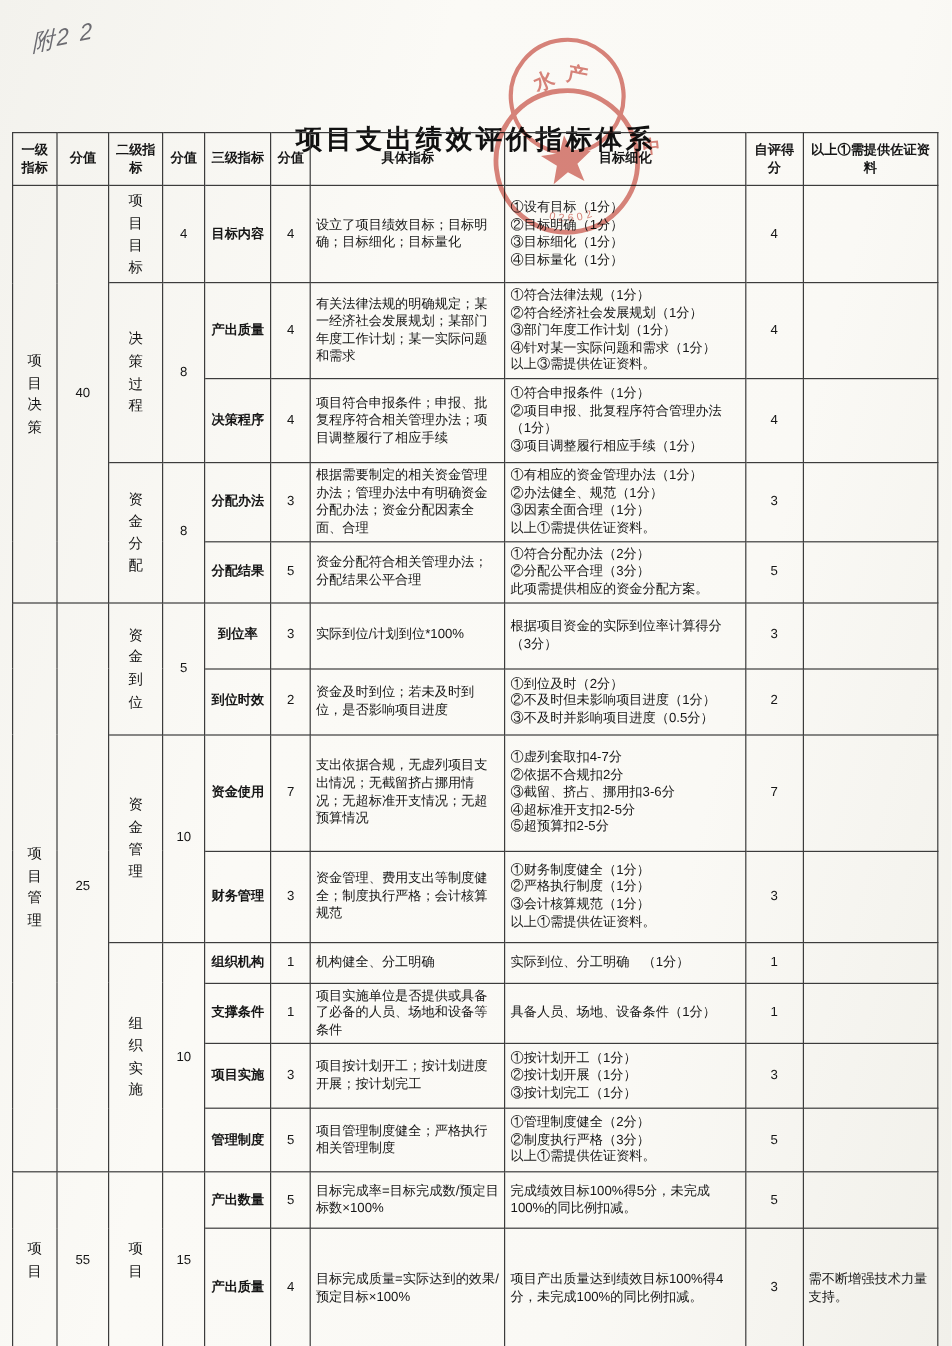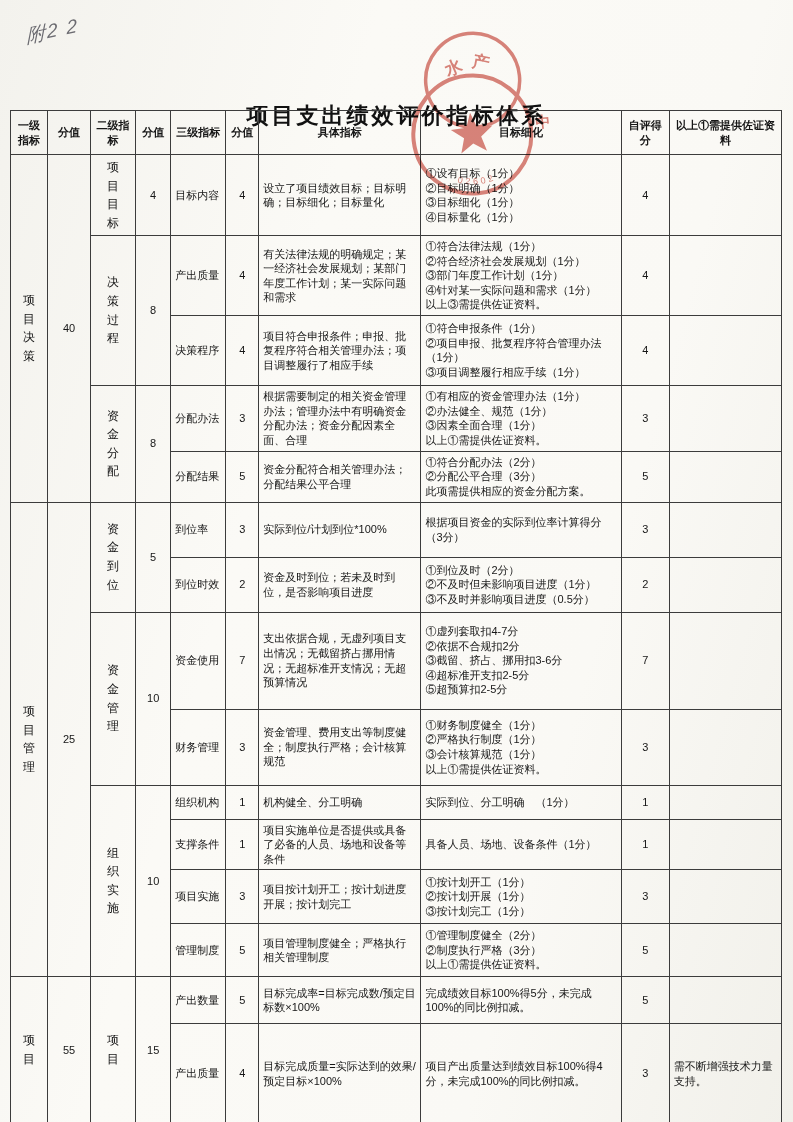--- a/index.html
+++ b/index.html
@@ -24,21 +24,21 @@
     position:absolute;top:110px;left:10px;width:772px;
     border-collapse:collapse;table-layout:fixed;z-index:2;
   }
   table.perf td,table.perf th{
     border:1px solid #3c3c3c;padding:3px 4px;vertical-align:middle;
     font-size:11px;line-height:1.32;color:#161616;
   }
   th{font-size:12px;font-weight:bold;text-align:center;line-height:1.4;}
   td.num{text-align:center;font-size:12px;}
   td.selfnum{text-align:center;font-size:13px;}
-  td.l3{font-size:12px;font-weight:normal;word-break:break-all;margin-left:48px;}
+  td.l3{font-size:12px;font-weight:bold;text-align:center;word-break:break-all;margin-left:48px;}
   td.vert{text-align:center;}
   td.vert span{
     display:inline-block;width:1em;word-break:break-all;
     font-size:12px;font-weight:normal;line-height:1.55;text-align:center;
   }
   td.pre{white-space:pre-line;margin-left:43px;}
   td.spec{font-size:11px;}
   td.remark{font-size:11px;text-align:left;}
 </style>
 </head>

